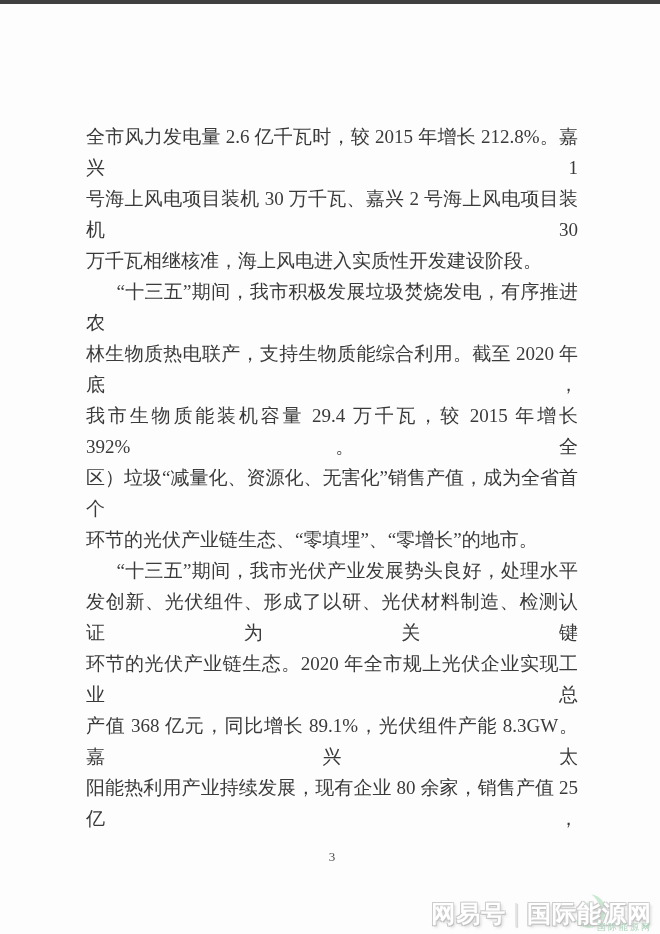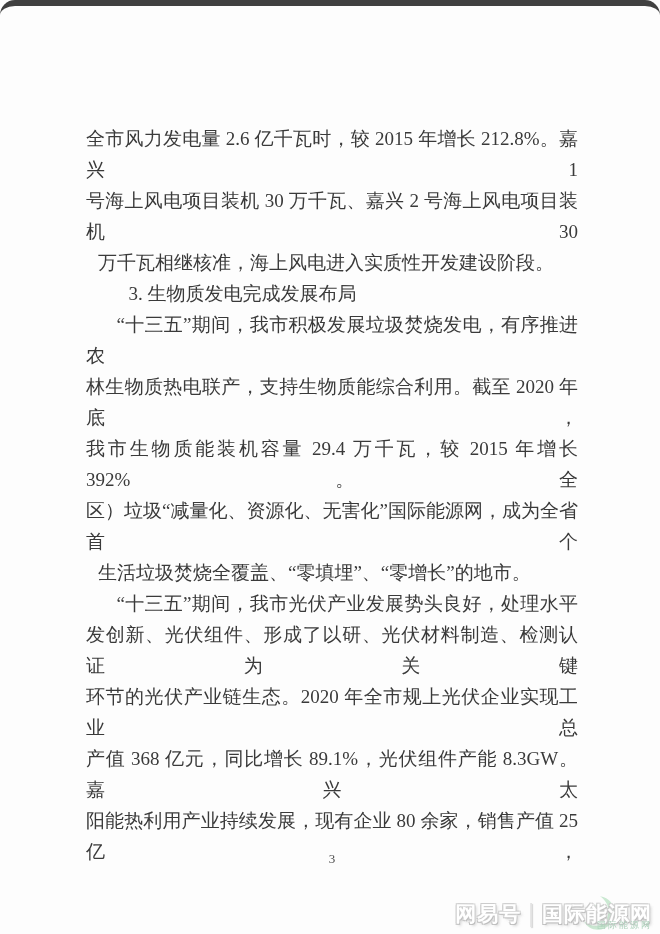--- a/index.html
+++ b/index.html
@@ -2,46 +2,46 @@
 <html lang="zh"><head>
 <meta charset="utf-8">
 <style>
   html,body{margin:0;padding:0;}
   body{
     width:660px;height:934px;position:relative;overflow:hidden;
     background:#fdfdfd;
     font-family:"Liberation Serif","DejaVu Serif",serif;
   }
   .page{
-    position:absolute;inset:0;background:#fdfdfd;border-top:6px solid #404040;border-radius:15px;
+    position:absolute;inset:0;background:#fdfdfd;border-top:4px solid #404040;
   }
   .content{
     position:absolute;left:86px;top:117px;width:492px;
     color:#3a3a3a;font-size:19px;line-height:31px;
   }
   .block{margin:0;padding:0;}
   .block.indented .line:first-child{text-indent:1.6em;}
   .line{
     text-align:justify;text-align-last:justify;
     white-space:normal;
   }
-  .line.last{text-align-last:left;margin-left:12px;}
+  .line.last{text-align-last:left;}
   .block.heading .line{text-align-last:left;}
   .page-num{
     position:absolute;top:845px;left:86px;width:492px;
     text-align:center;font-size:13px;color:#4a4a4a;
   }
   .watermark{
     position:absolute;right:8px;bottom:3px;height:34px;
     display:flex;align-items:center;gap:7px;
     font-family:"Liberation Sans","DejaVu Sans",sans-serif;
     font-weight:700;
   }
   .wm-text{
-    font-size:21px;letter-spacing:1px;color:#ffffff;
+    font-size:24px;letter-spacing:1px;color:#ffffff;
     text-shadow:
       -1px -1px 0 #cccccc, 1px -1px 0 #d6d6d6,
       -1px 1px 0 #c2c2c2, 1px 1px 0 #bdbdbd,
       2px 2px 3px rgba(160,160,160,.45);
   }
   .wm-sep{
     font-size:22px;font-weight:400;color:#e3e3e3;
     text-shadow:1px 1px 1px rgba(170,170,170,.5);
     transform:scaleY(1.15);
   }
@@ -61,29 +61,26 @@
 <body>
 
 <div class="page">
 
   <main class="content">
       <div class="block paragraph">
         <div class="line">全市风力发电量 2.6 亿千瓦时，较 2015 年增长 212.8%。嘉兴 1</div>
         <div class="line">号海上风电项目装机 30 万千瓦、嘉兴 2 号海上风电项目装机 30</div>
         <div class="line last">万千瓦相继核准，海上风电进入实质性开发建设阶段。</div>
       </div>
-      <div class="block heading indented">
-        <div class="line last">3. 生物质发电完成发展布局</div>
-      </div>
       <div class="block paragraph indented">
         <div class="line">“十三五”期间，我市积极发展垃圾焚烧发电，有序推进农</div>
         <div class="line">林生物质热电联产，支持生物质能综合利用。截至 2020 年底，</div>
         <div class="line">我市生物质能装机容量 29.4 万千瓦，较 2015 年增长 392%。全</div>
-        <div class="line">区）垃圾“减量化、资源化、无害化”国际能源网，成为全省首个</div>
-        <div class="line last">生活垃圾焚烧全覆盖、“零填埋”、“零增长”的地市。</div>
+        <div class="line">区）垃圾“减量化、资源化、无害化”销售产值，成为全省首个</div>
+        <div class="line last">环节的光伏产业链生态、“零填埋”、“零增长”的地市。</div>
       </div>
       <div class="block paragraph indented">
         <div class="line">“十三五”期间，我市光伏产业发展势头良好，处理水平</div>
         <div class="line">发创新、光伏组件、形成了以研、光伏材料制造、检测认证为关键</div>
         <div class="line">环节的光伏产业链生态。2020 年全市规上光伏企业实现工业总</div>
         <div class="line">产值 368 亿元，同比增长 89.1%，光伏组件产能 8.3GW。嘉兴太</div>
         <div class="line">阳能热利用产业持续发展，现有企业 80 余家，销售产值 25 亿，</div>
       </div>
     </main>
 

